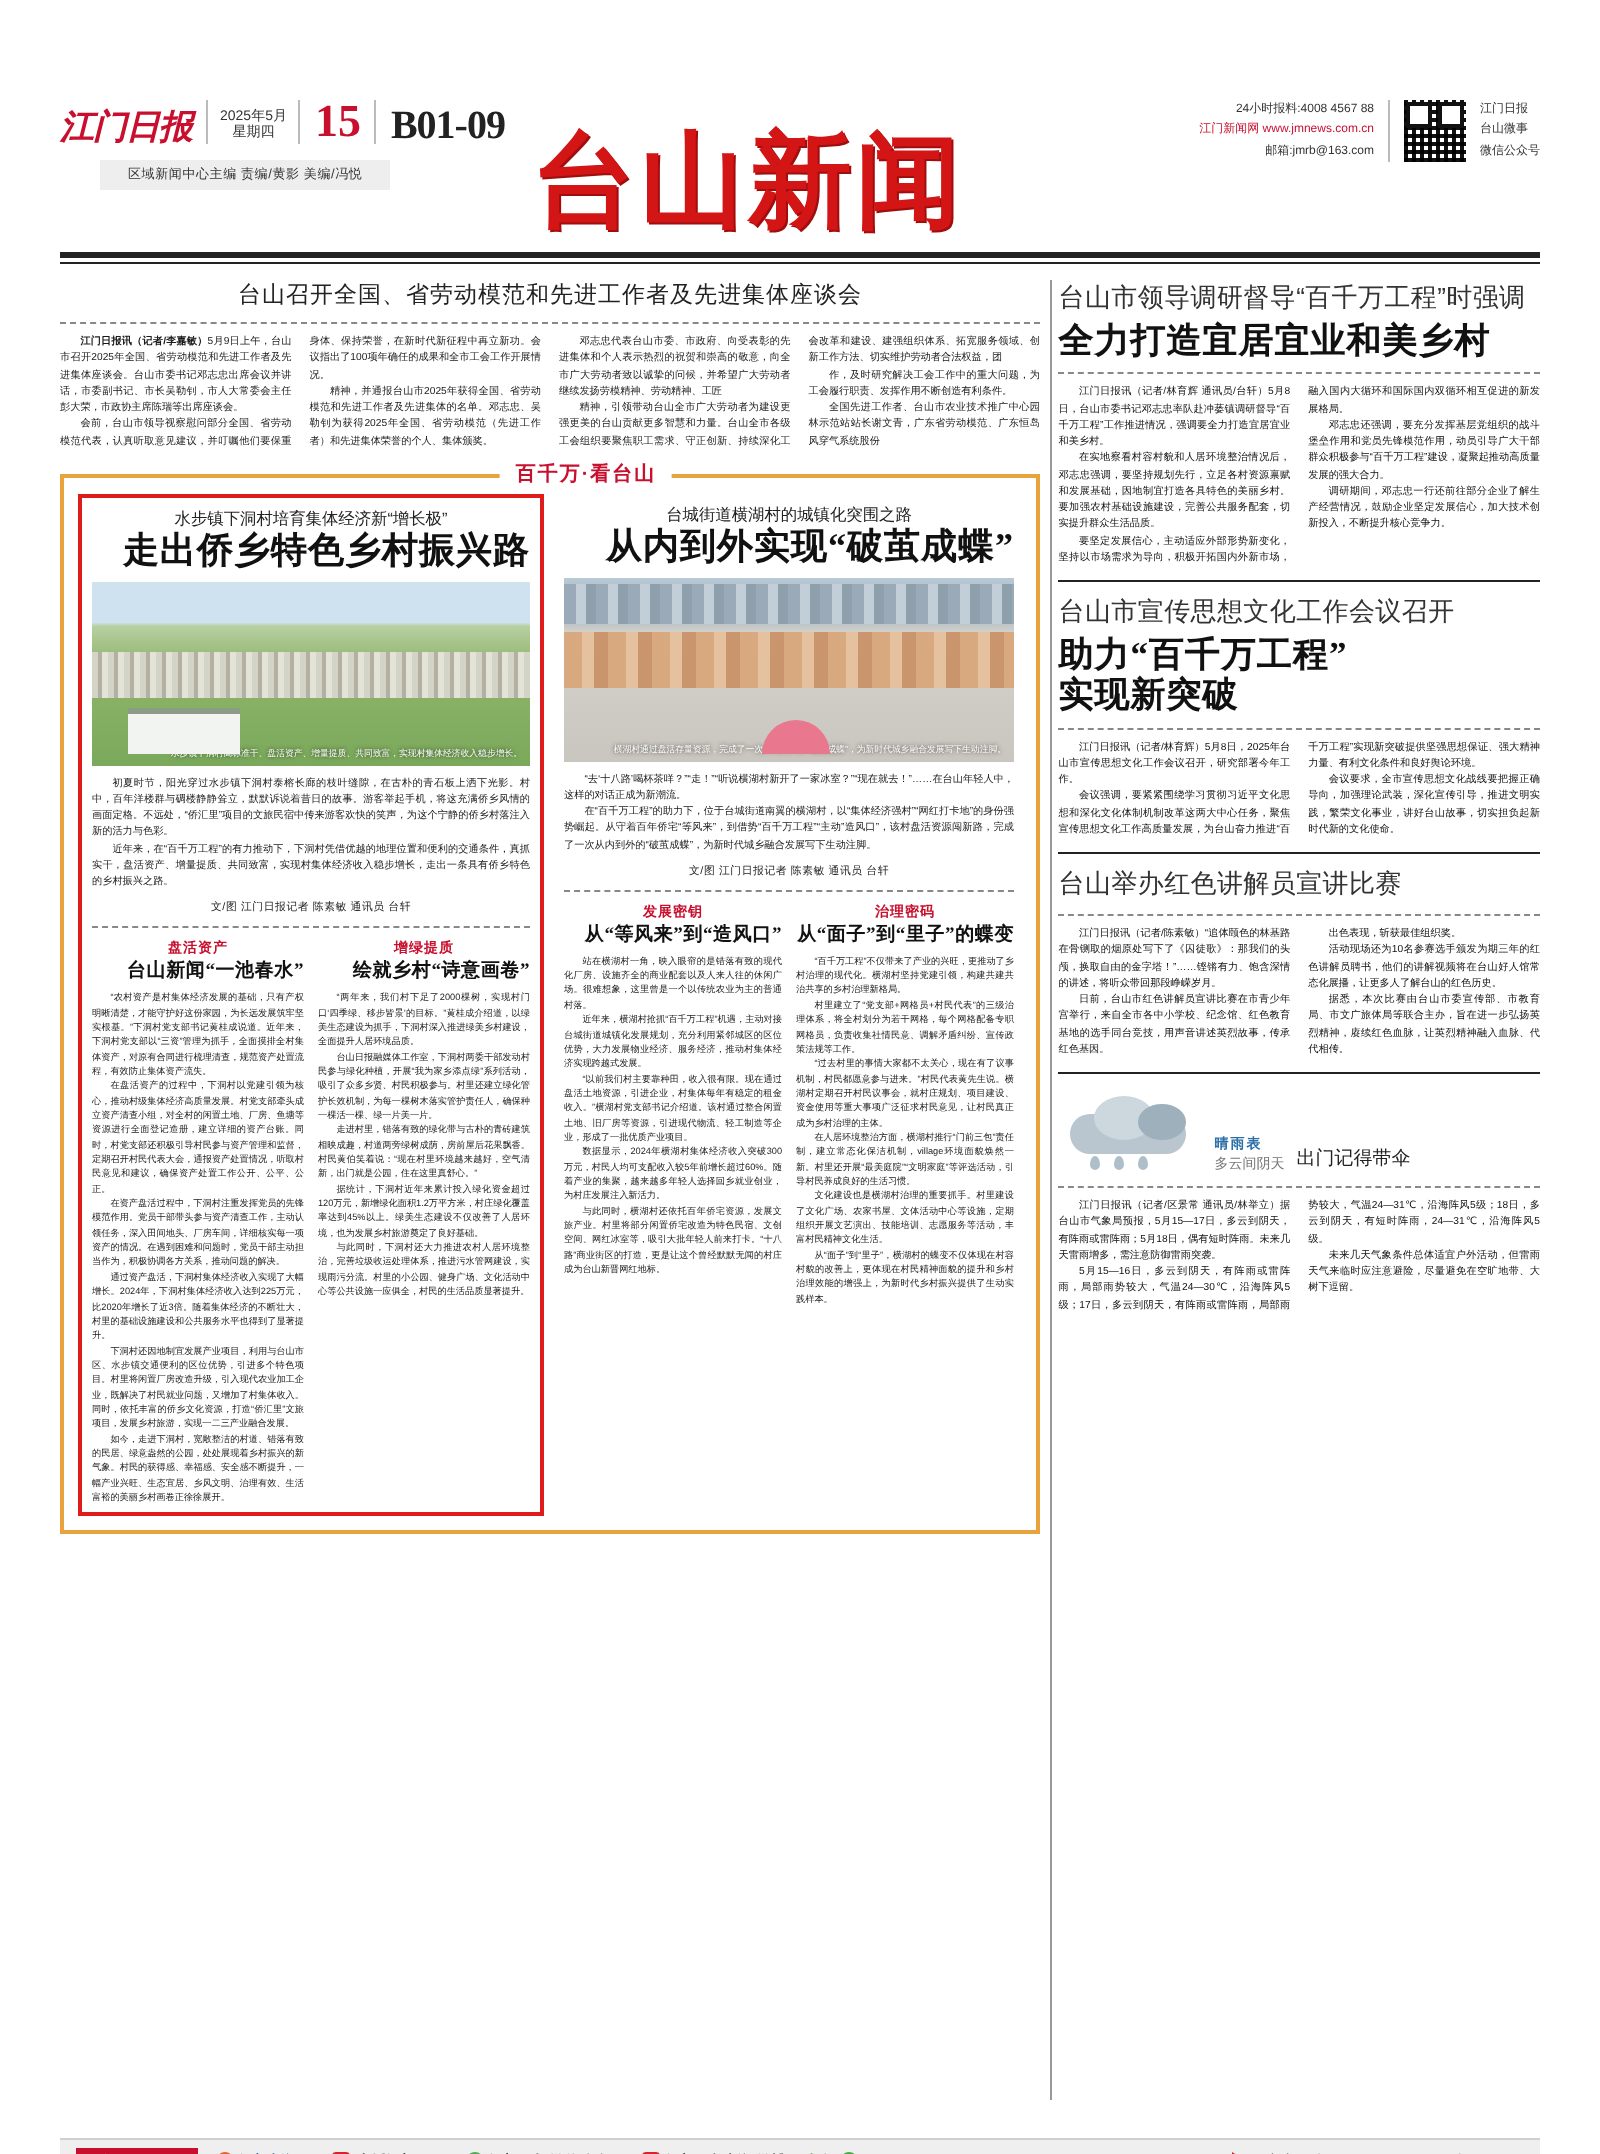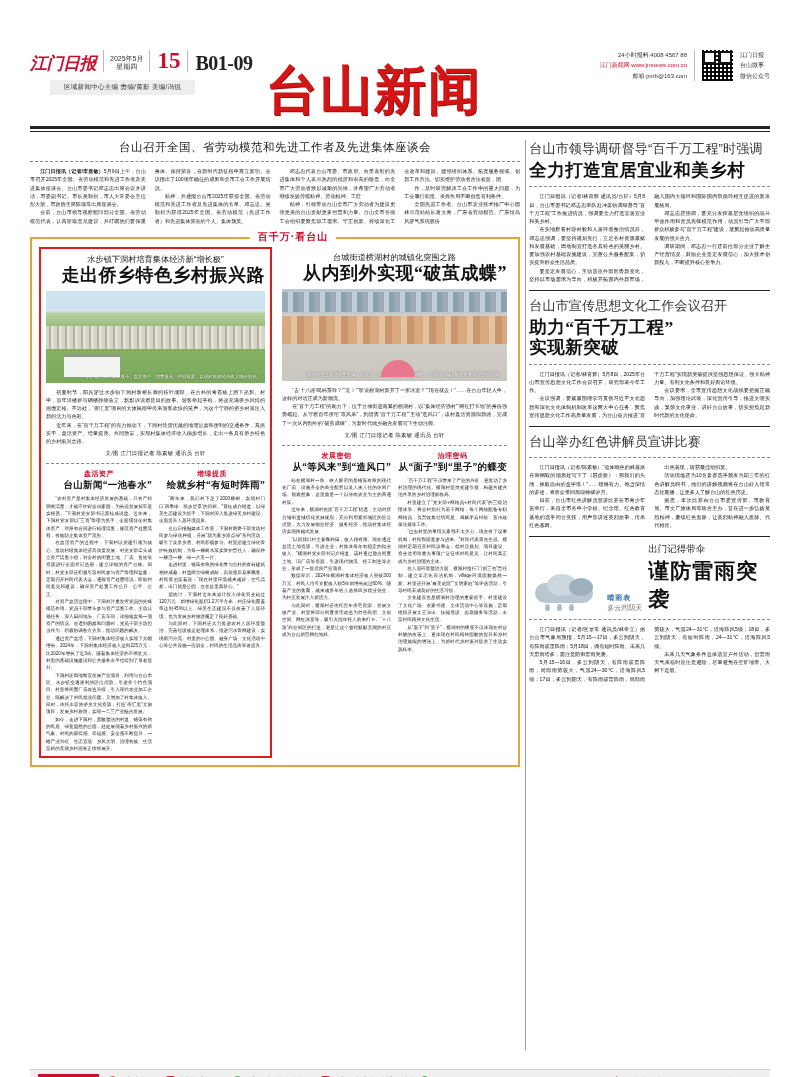--- a/index.html
+++ b/index.html
@@ -380,21 +380,21 @@
                       <p>“农村资产是村集体经济发展的基础，只有产权明晰清楚，才能守护好这份家园，为长远发展筑牢坚实根基。”下洞村党支部书记黄桂成说道。近年来，下洞村党支部以“三资”管理为抓手，全面摸排全村集体资产，对原有合同进行梳理清查，规范资产处置流程，有效防止集体资产流失。</p>
                       <p>在盘活资产的过程中，下洞村以党建引领为核心，推动村级集体经济高质量发展。村党支部牵头成立资产清查小组，对全村的闲置土地、厂房、鱼塘等资源进行全面登记造册，建立详细的资产台账。同时，村党支部还积极引导村民参与资产管理和监督，定期召开村民代表大会，通报资产处置情况，听取村民意见和建议，确保资产处置工作公开、公平、公正。</p>
                       <p>在资产盘活过程中，下洞村注重发挥党员的先锋模范作用。党员干部带头参与资产清查工作，主动认领任务，深入田间地头、厂房车间，详细核实每一项资产的情况。在遇到困难和问题时，党员干部主动担当作为，积极协调各方关系，推动问题的解决。</p>
                       <p>通过资产盘活，下洞村集体经济收入实现了大幅增长。2024年，下洞村集体经济收入达到225万元，比2020年增长了近3倍。随着集体经济的不断壮大，村里的基础设施建设和公共服务水平也得到了显著提升。</p>
                       <p>下洞村还因地制宜发展产业项目，利用与台山市区、水步镇交通便利的区位优势，引进多个特色项目。村里将闲置厂房改造升级，引入现代农业加工企业，既解决了村民就业问题，又增加了村集体收入。同时，依托丰富的侨乡文化资源，打造“侨汇里”文旅项目，发展乡村旅游，实现一二三产业融合发展。</p>
                       <p>如今，走进下洞村，宽敞整洁的村道、错落有致的民居、绿意盎然的公园，处处展现着乡村振兴的新气象。村民的获得感、幸福感、安全感不断提升，一幅产业兴旺、生态宜居、乡风文明、治理有效、生活富裕的美丽乡村画卷正徐徐展开。</p>
                     </div>
                 </div>
                 <div class="sub-col">
                   <div class="sub-kicker">增绿提质</div>
-                  <div class="sub-head">绘就乡村“有短时阵雨”</div>
+                  <div class="sub-head">绘就乡村“诗意画卷”</div>
                   <div class="tiny-text">
                       <p>“两年来，我们村下足了2000棵树，实现村门口‘四季绿、移步皆景’的目标。”黄桂成介绍道，以绿美生态建设为抓手，下洞村深入推进绿美乡村建设，全面提升人居环境品质。</p>
                       <p>台山日报融媒体工作室，下洞村两委干部发动村民参与绿化种植，开展“我为家乡添点绿”系列活动，吸引了众多乡贤、村民积极参与。村里还建立绿化管护长效机制，为每一棵树木落实管护责任人，确保种一棵活一棵、绿一片美一片。</p>
                       <p>走进村里，错落有致的绿化带与古朴的青砖建筑相映成趣，村道两旁绿树成荫，房前屋后花果飘香。村民黄伯笑着说：“现在村里环境越来越好，空气清新，出门就是公园，住在这里真舒心。”</p>
                       <p>据统计，下洞村近年来累计投入绿化资金超过120万元，新增绿化面积1.2万平方米，村庄绿化覆盖率达到45%以上。绿美生态建设不仅改善了人居环境，也为发展乡村旅游奠定了良好基础。</p>
                       <p>与此同时，下洞村还大力推进农村人居环境整治，完善垃圾收运处理体系，推进污水管网建设，实现雨污分流。村里的小公园、健身广场、文化活动中心等公共设施一应俱全，村民的生活品质显著提升。</p>
                     </div>
                 </div>
               </div>
             </div>
@@ -503,21 +503,20 @@
           <div>
             <div class="w-label">
               <span class="blue">晴雨表</span>
             </div>
             <div class="w-label">
               <span class="grey">多云间阴天</span>
             </div>
           </div>
           <div style="flex:1">
             <div class="w-kicker">出门记得带伞</div>
-            <div class="w-head">谨防雷雨突袭</div>
           </div>
         </div>
         <div class="hr-dash"></div>
         <div class="cols2 side-body">
             <p><span class="lead">江门日报讯（记者/区景常  通讯员/林举立）</span>据台山市气象局预报，5月15—17日，多云到阴天，有阵雨或雷阵雨；5月18日，偶有短时阵雨。未来几天雷雨增多，需注意防御雷雨突袭。</p>
             <p>5月15—16日，多云到阴天，有阵雨或雷阵雨，局部雨势较大，气温24—30℃，沿海阵风5级；17日，多云到阴天，有阵雨或雷阵雨，局部雨势较大，气温24—31℃，沿海阵风5级；18日，多云到阴天，有短时阵雨，24—31℃，沿海阵风5级。</p>
             <p>未来几天气象条件总体适宜户外活动，但雷雨天气来临时应注意避险，尽量避免在空旷地带、大树下逗留。</p>
           </div>
       </div>
 

